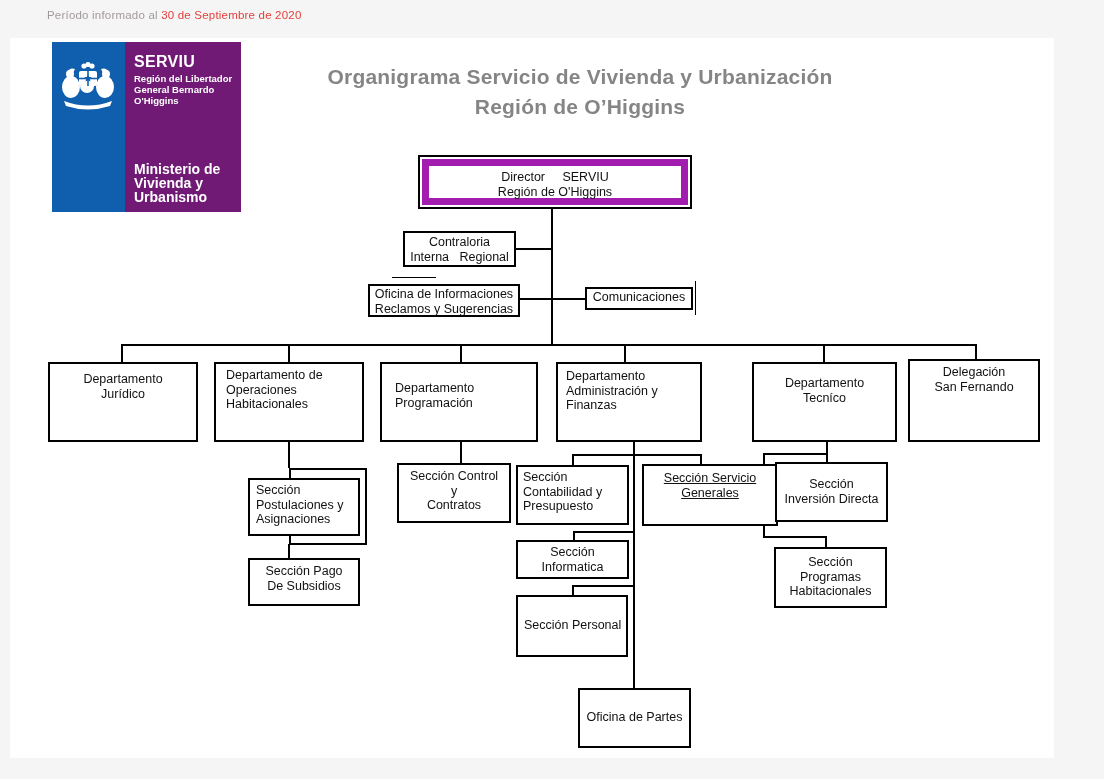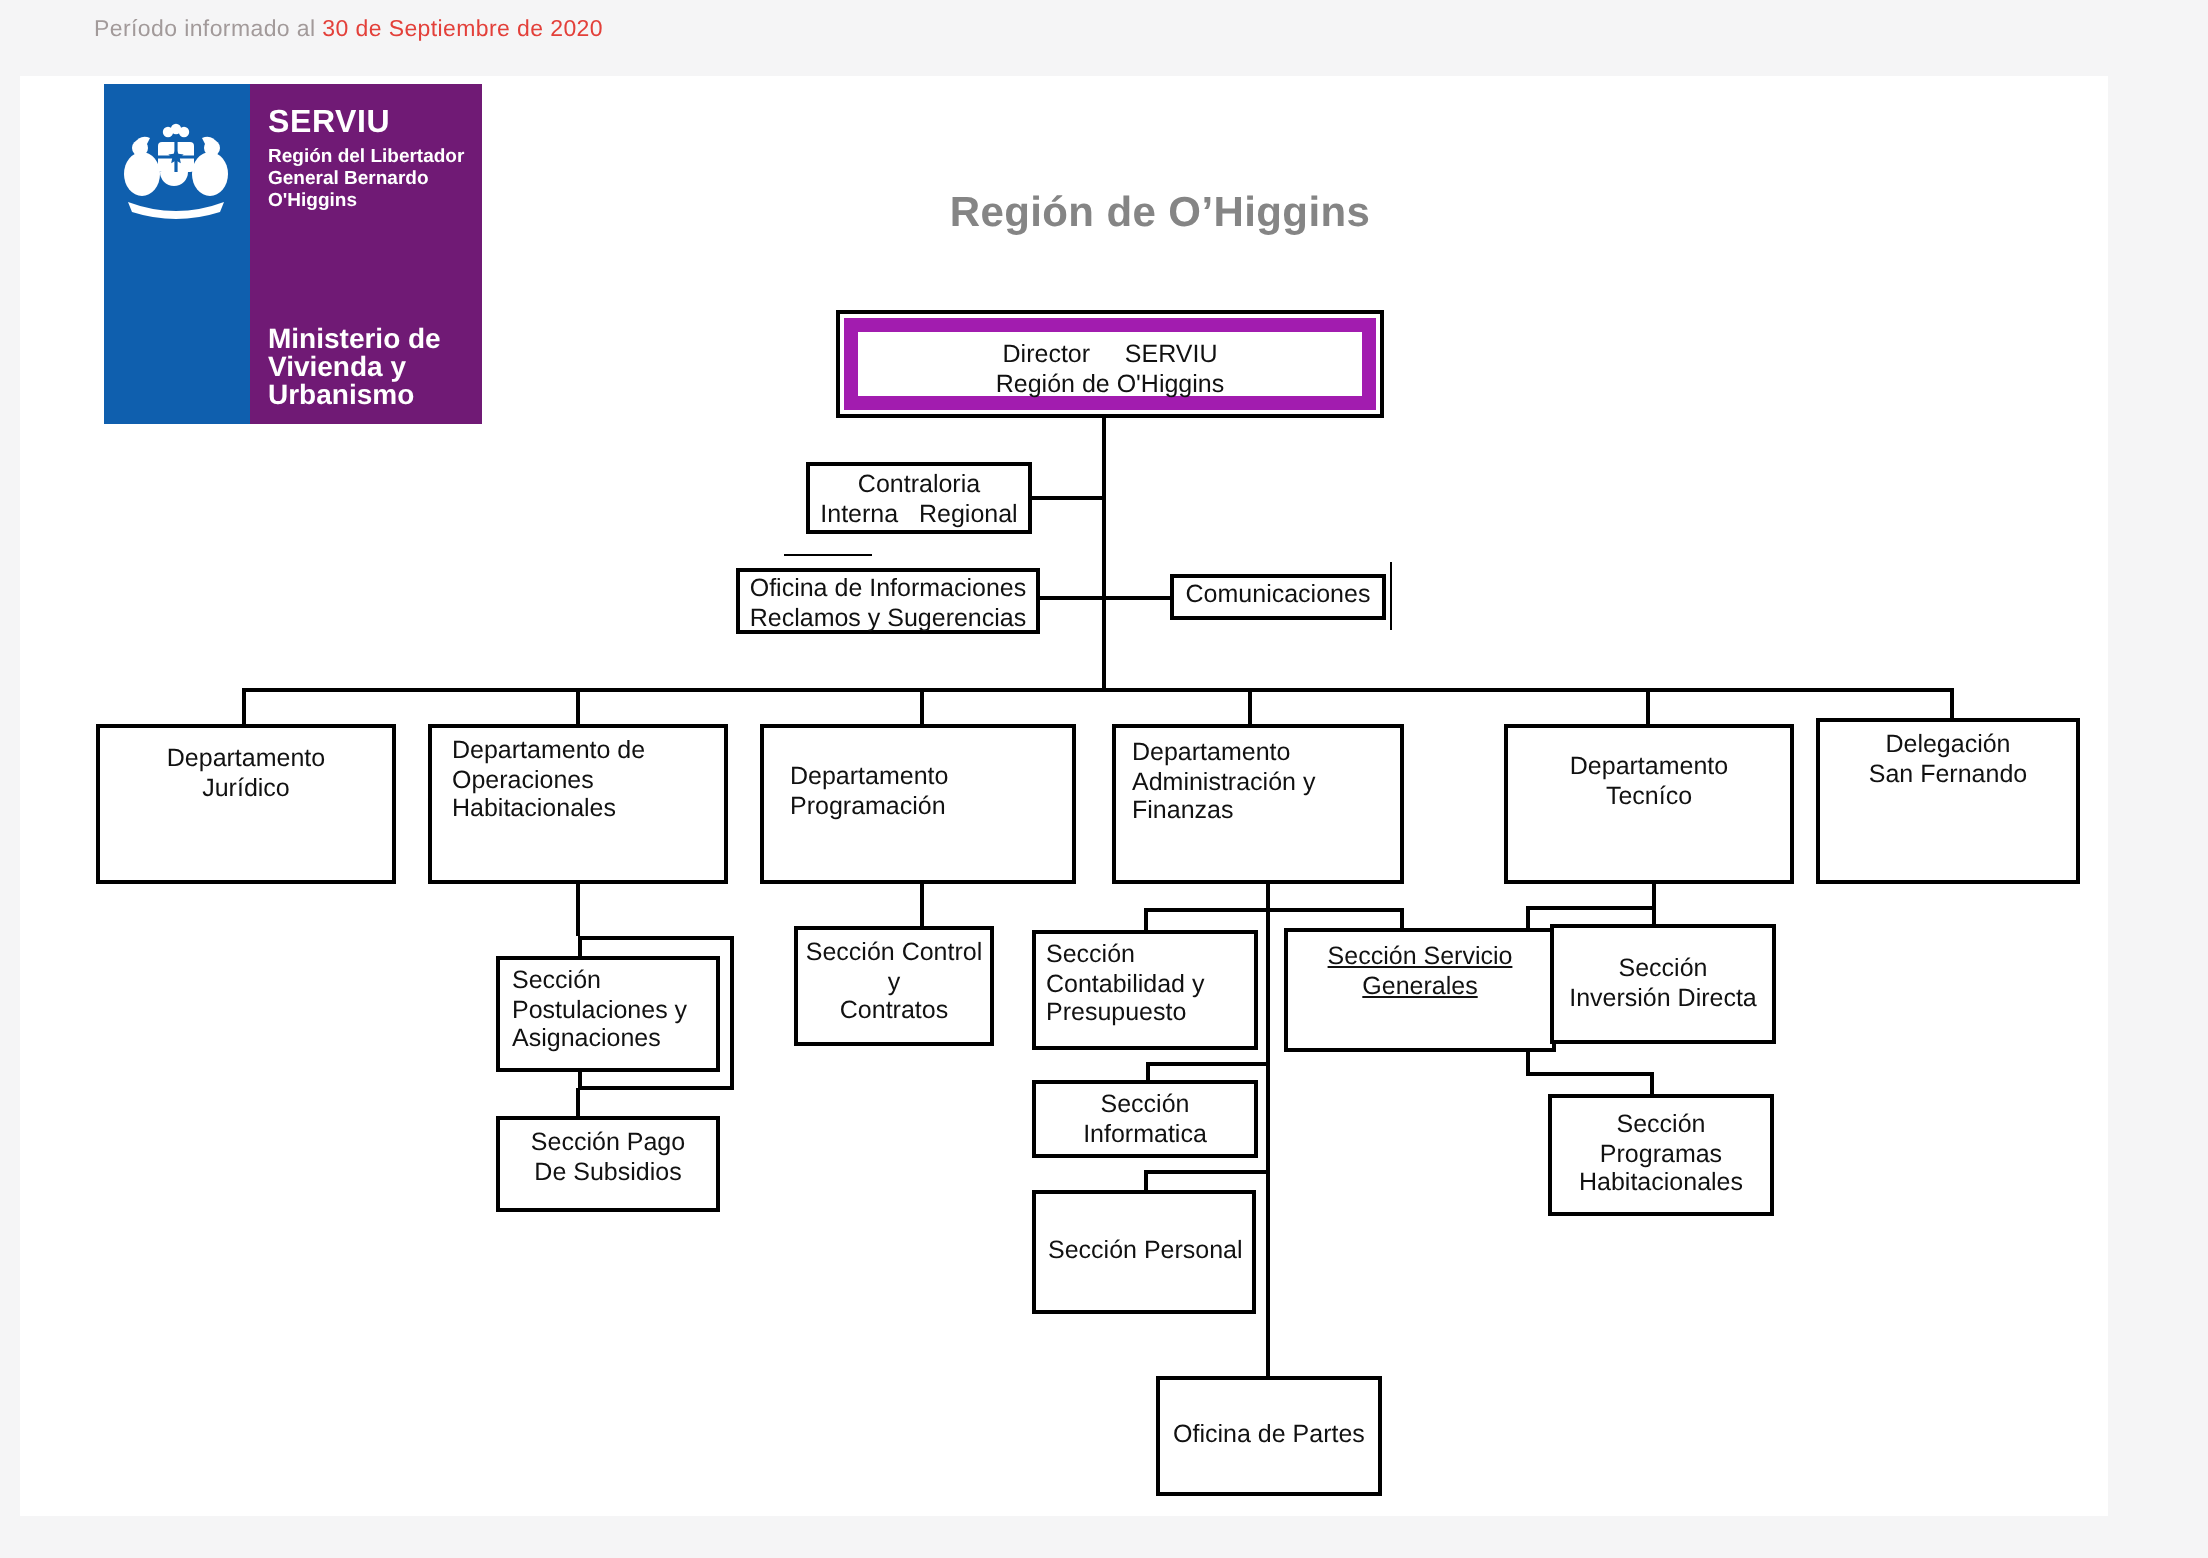--- a/index.html
+++ b/index.html
@@ -76,21 +76,21 @@
       <div class="brand">SERVIU</div>
       <div class="region">Región del Libertador
 General Bernardo
 O'Higgins</div>
       <div class="ministry">Ministerio de
 Vivienda y
 Urbanismo</div>
     </div>
   </div>
 
-  <div class="title"><br><span>Región de O’Higgins</span></div>
+  <div class="title"><span>Organigrama Servicio de Vivienda y Urbanización</span><br><span>Región de O’Higgins</span></div>
 
   <div class="ln" style="left:551px;top:209px;width:2px;height:135px;"></div>
   <div class="ln" style="left:516px;top:248px;width:35px;height:2px;"></div>
   <div class="ln" style="left:520px;top:298px;width:65px;height:2px;"></div>
   <div class="ln" style="left:121px;top:344px;width:856px;height:2px;"></div>
   <div class="ln" style="left:121px;top:344px;width:2px;height:18px;"></div>
   <div class="ln" style="left:288px;top:344px;width:2px;height:18px;"></div>
   <div class="ln" style="left:460px;top:344px;width:2px;height:18px;"></div>
   <div class="ln" style="left:624px;top:344px;width:2px;height:18px;"></div>
   <div class="ln" style="left:823px;top:344px;width:2px;height:18px;"></div>
@@ -148,21 +148,21 @@
   <div class="node ta-c" style="left:908px;top:359px;width:132px;height:83px;padding-top:4px;">Delegación
 San Fernando</div>
 
   <div class="node ta-l" style="left:248px;top:478px;width:112px;height:58px;padding:3px 0 0 6px;">Sección
 Postulaciones y
 Asignaciones</div>
 
   <div class="node ta-c" style="left:248px;top:558px;width:112px;height:48px;padding-top:4px;">Sección Pago
 De Subsidios</div>
 
-  <div class="node ta-c" style="left:397px;top:463px;width:100px;height:60px;padding-top:4px;">Sección Control
+  <div class="node ta-c" style="left:397px;top:463px;width:114px;height:60px;padding-top:4px;">Sección Control
 y
 Contratos</div>
 
   <div class="node ta-l" style="left:516px;top:465px;width:113px;height:60px;padding:3px 0 0 5px;">Sección
 Contabilidad y
 Presupuesto</div>
 
   <div class="node ta-c" style="left:642px;top:464px;width:136px;height:62px;padding-top:5px;text-decoration:underline;">Sección Servicio
 Generales</div>
 

